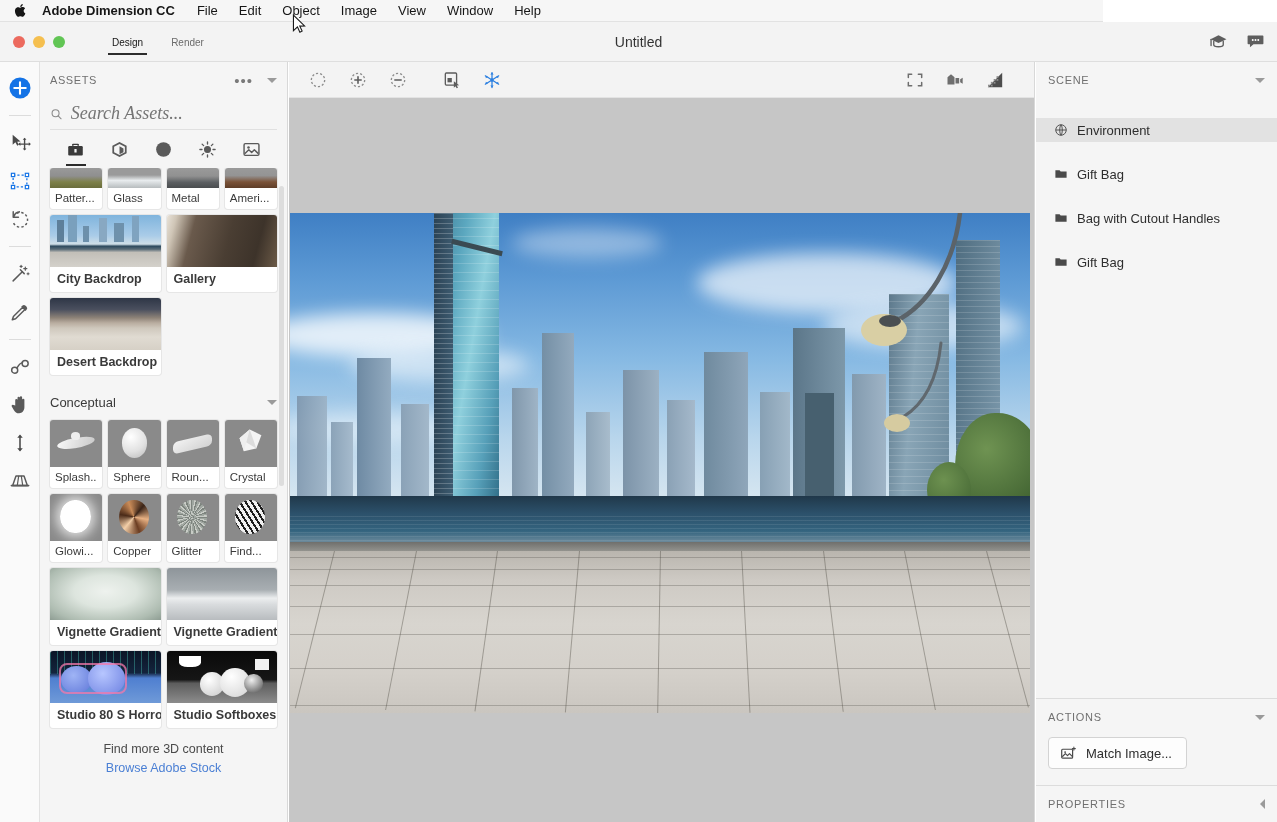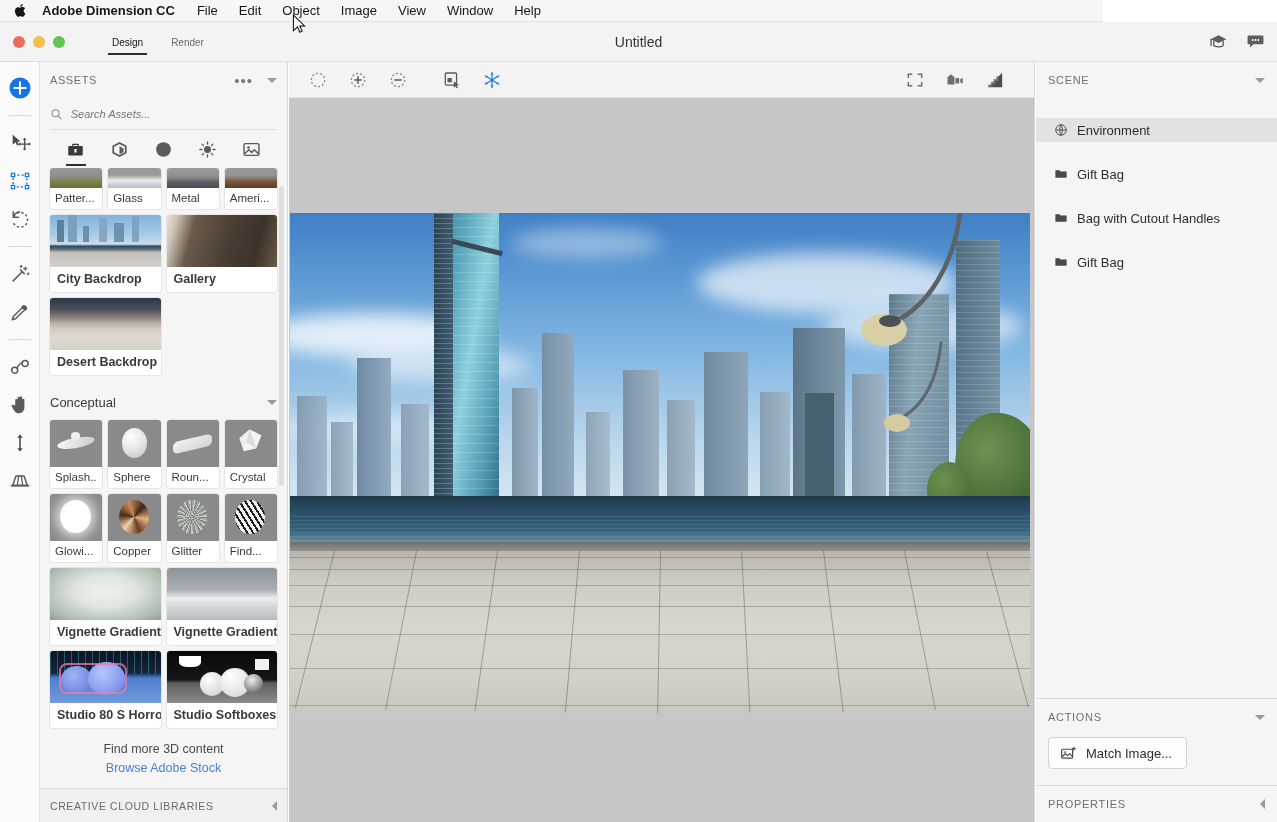--- a/index.html
+++ b/index.html
@@ -75,22 +75,22 @@
   .dots-btn { color: #7a7a7a; font-size: 15px; letter-spacing: 1px; margin-right: 14px; }
   .caret-dn { width: 0; height: 0; border-left: 5px solid transparent; border-right: 5px solid transparent; border-top: 5px solid #9a9a9a; }
   .caret-lf { width: 0; height: 0; border-top: 5px solid transparent; border-bottom: 5px solid transparent; border-right: 5px solid #9a9a9a; }
 
   .searchbox {
     height: 32px; display: flex; align-items: center; gap: 8px;
     margin: 0 10px; border-bottom: 1px solid #e0e0e0; flex: 0 0 auto;
   }
   .searchbox input {
     border: none; outline: none; background: transparent;
-    font-size: 11px; color: #8c8c8c; font-style: italic; width: 100%;
-    font-family: Liberation Sans, sans-serif;
+    font-size: 18px; color: #8c8c8c; font-style: italic; width: 100%;
+    font-family: Liberation Serif, serif;
   }
 
   .assets-tabs {
     height: 38px; display: flex; align-items: center; justify-content: space-around;
     padding: 0 14px; flex: 0 0 auto;
   }
   .atab { width: 30px; height: 30px; display: flex; align-items:center; justify-content:center; position: relative; color: #5a5a5a; }
   .atab.active::after { content:""; position: absolute; bottom: -2px; left: 5px; right: 5px; height: 2px; background: #2c2c2c; }
 
   .assets-scroll {
@@ -532,24 +532,20 @@
           <div class="cap">Studio Softboxes ...</div>
         </div>
       </div>
 
       <div class="assets-foot">
         <div class="l1">Find more 3D content</div>
         <div class="l2">Browse Adobe Stock</div>
       </div>
     </div>
 
-    <div class="ccl">
-      <span class="t">CREATIVE CLOUD LIBRARIES</span>
-      <span class="caret-lf"></span>
-    </div>
   </div>
 
   <div class="canvaswrap">
     <div class="canvas-toolbar">
       <div class="ctool">
         <svg width="20" height="20" viewBox="0 0 24 24" fill="none" stroke="#8d8d8d" stroke-width="1.6">
             <circle cx="12" cy="12" r="8" stroke-dasharray="2.6 2.4"></circle>
           </svg>
       </div>
       <div class="ctool">

